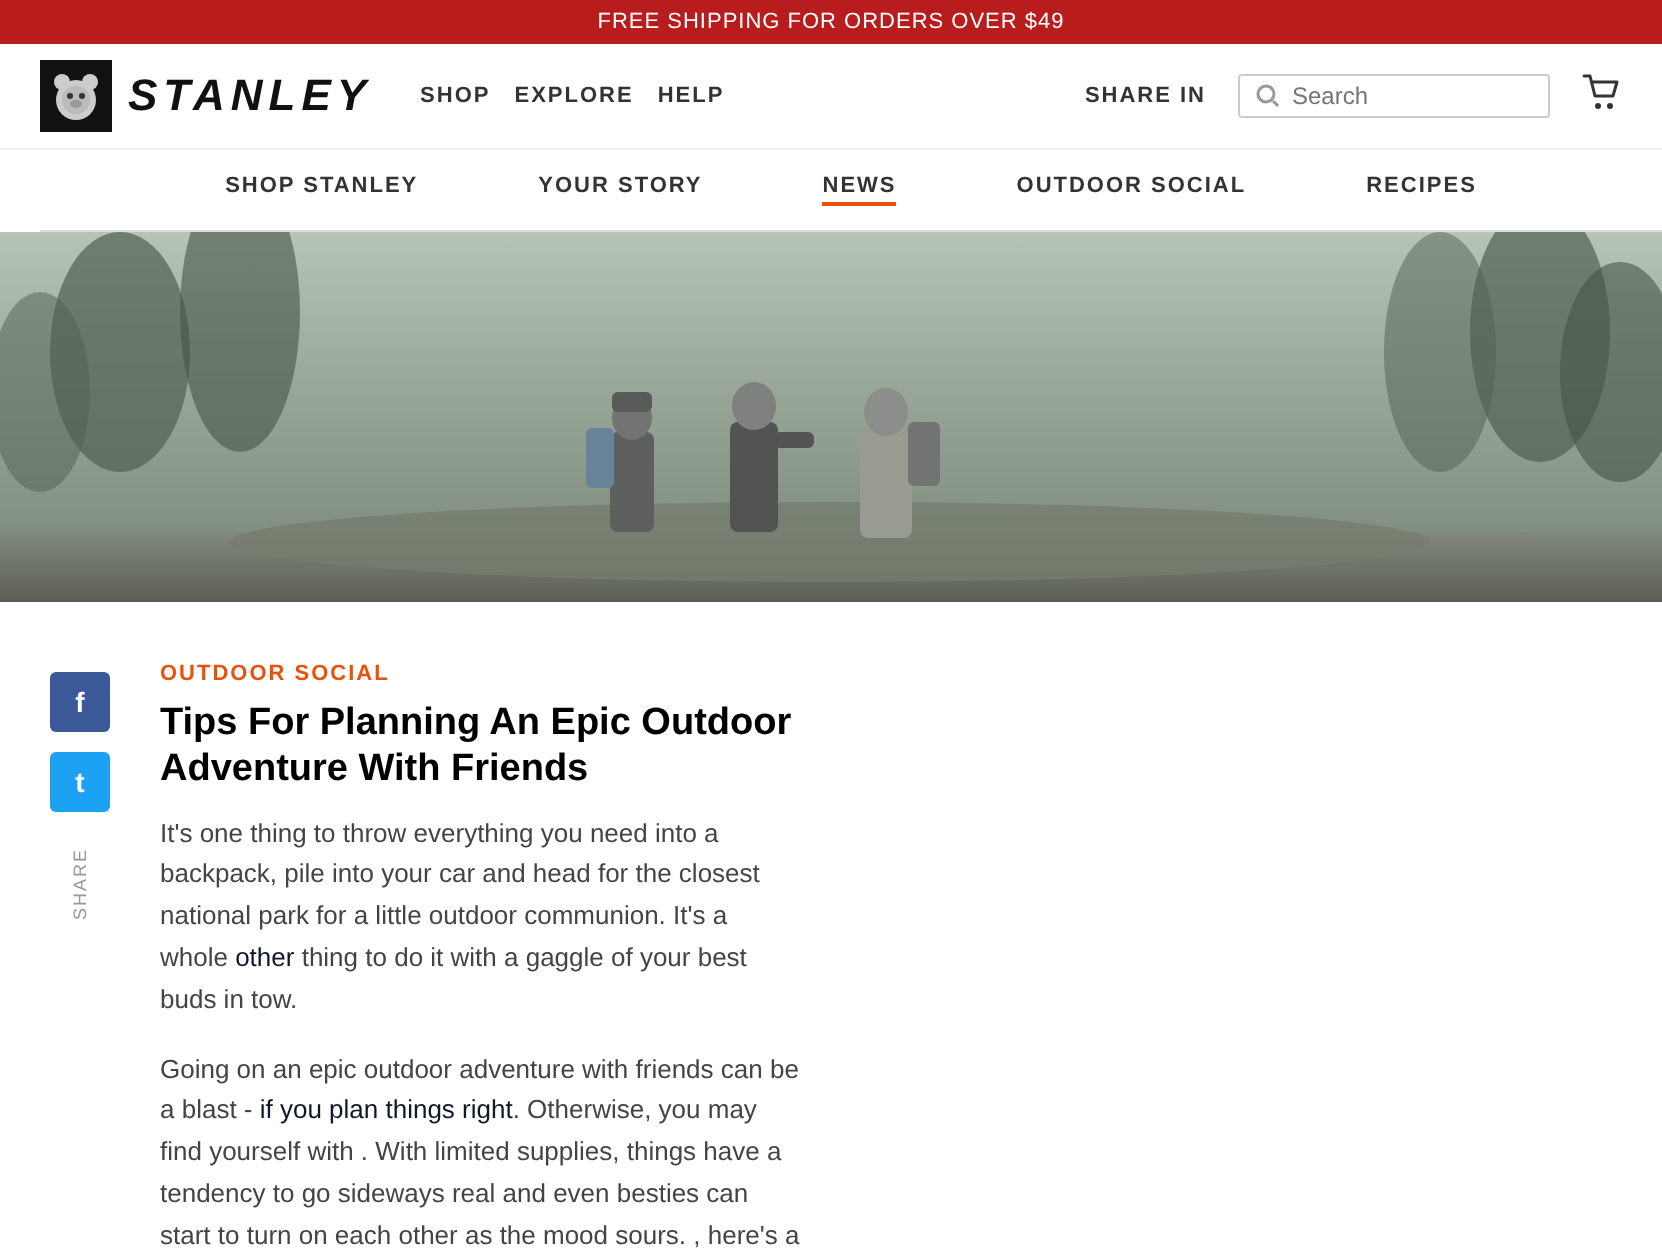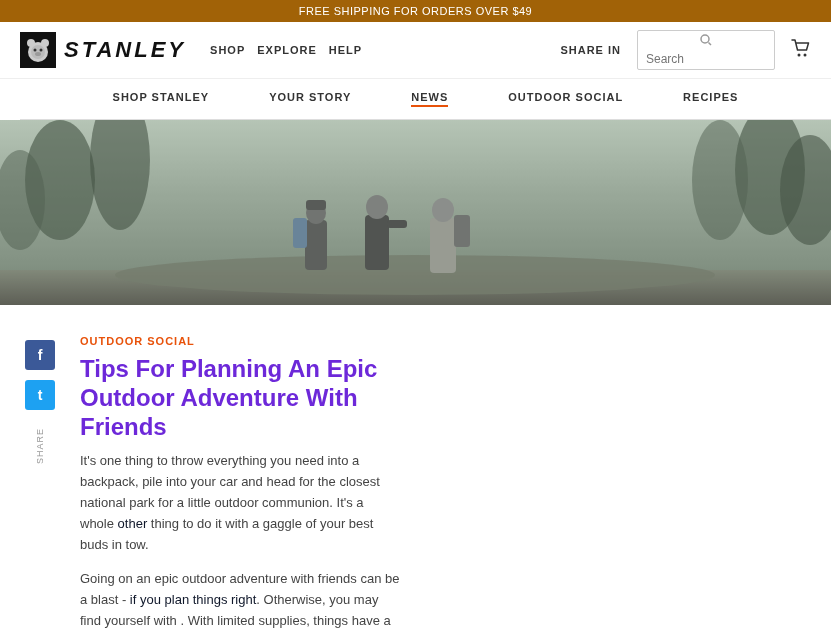--- a/index.html
+++ b/index.html
@@ -1,20 +1,20 @@
 <!DOCTYPE html>
 <html><head>
   <meta charset="utf-8">
   <style>
     * { margin: 0; padding: 0; box-sizing: border-box; }
     body { font-family: Arial, Helvetica, sans-serif; font-size: 14px; color: #333; background: #fff; width: 831px; }
 
     
     .announcement-bar {
-      background: #a16207;
+      background: #b91c1c;
       color: #fff;
       text-align: center;
       font-size: 11px;
       padding: 5px 0;
       letter-spacing: 0.5px;
     }
 
     
     .main-header {
       display: flex;
@@ -64,21 +64,20 @@
       font-weight: bold;
       letter-spacing: 1px;
     }
     .search-bar {
       display: flex;
       align-items: center;
       border: 1px solid #ccc;
       border-radius: 2px;
       padding: 3px 8px;
       gap: 6px;
-      flex-direction: column;
     }
     .search-bar input {
       border: none;
       outline: none;
       font-size: 12px;
       color: #999;
       width: 120px;
     }
     .cart-icon {
       font-size: 16px;
@@ -165,23 +164,23 @@
       max-width: 320px;
     }
     .category-label {
       color: #e8520a;
       font-size: 11px;
       font-weight: bold;
       letter-spacing: 1px;
       margin-bottom: 8px;
     }
     .article-title {
-      font-size: 24px;
+      font-size: 19px;
       font-weight: 900;
-      color: #6d28d9;
+      color: #000000;
       line-height: 1.2;
       margin-bottom: 10px;
     }
     .article-meta {
       font-size: 12px;
       color: #666;
       margin-bottom: 16px;
     }
     .article-meta span {
       color: #666;

